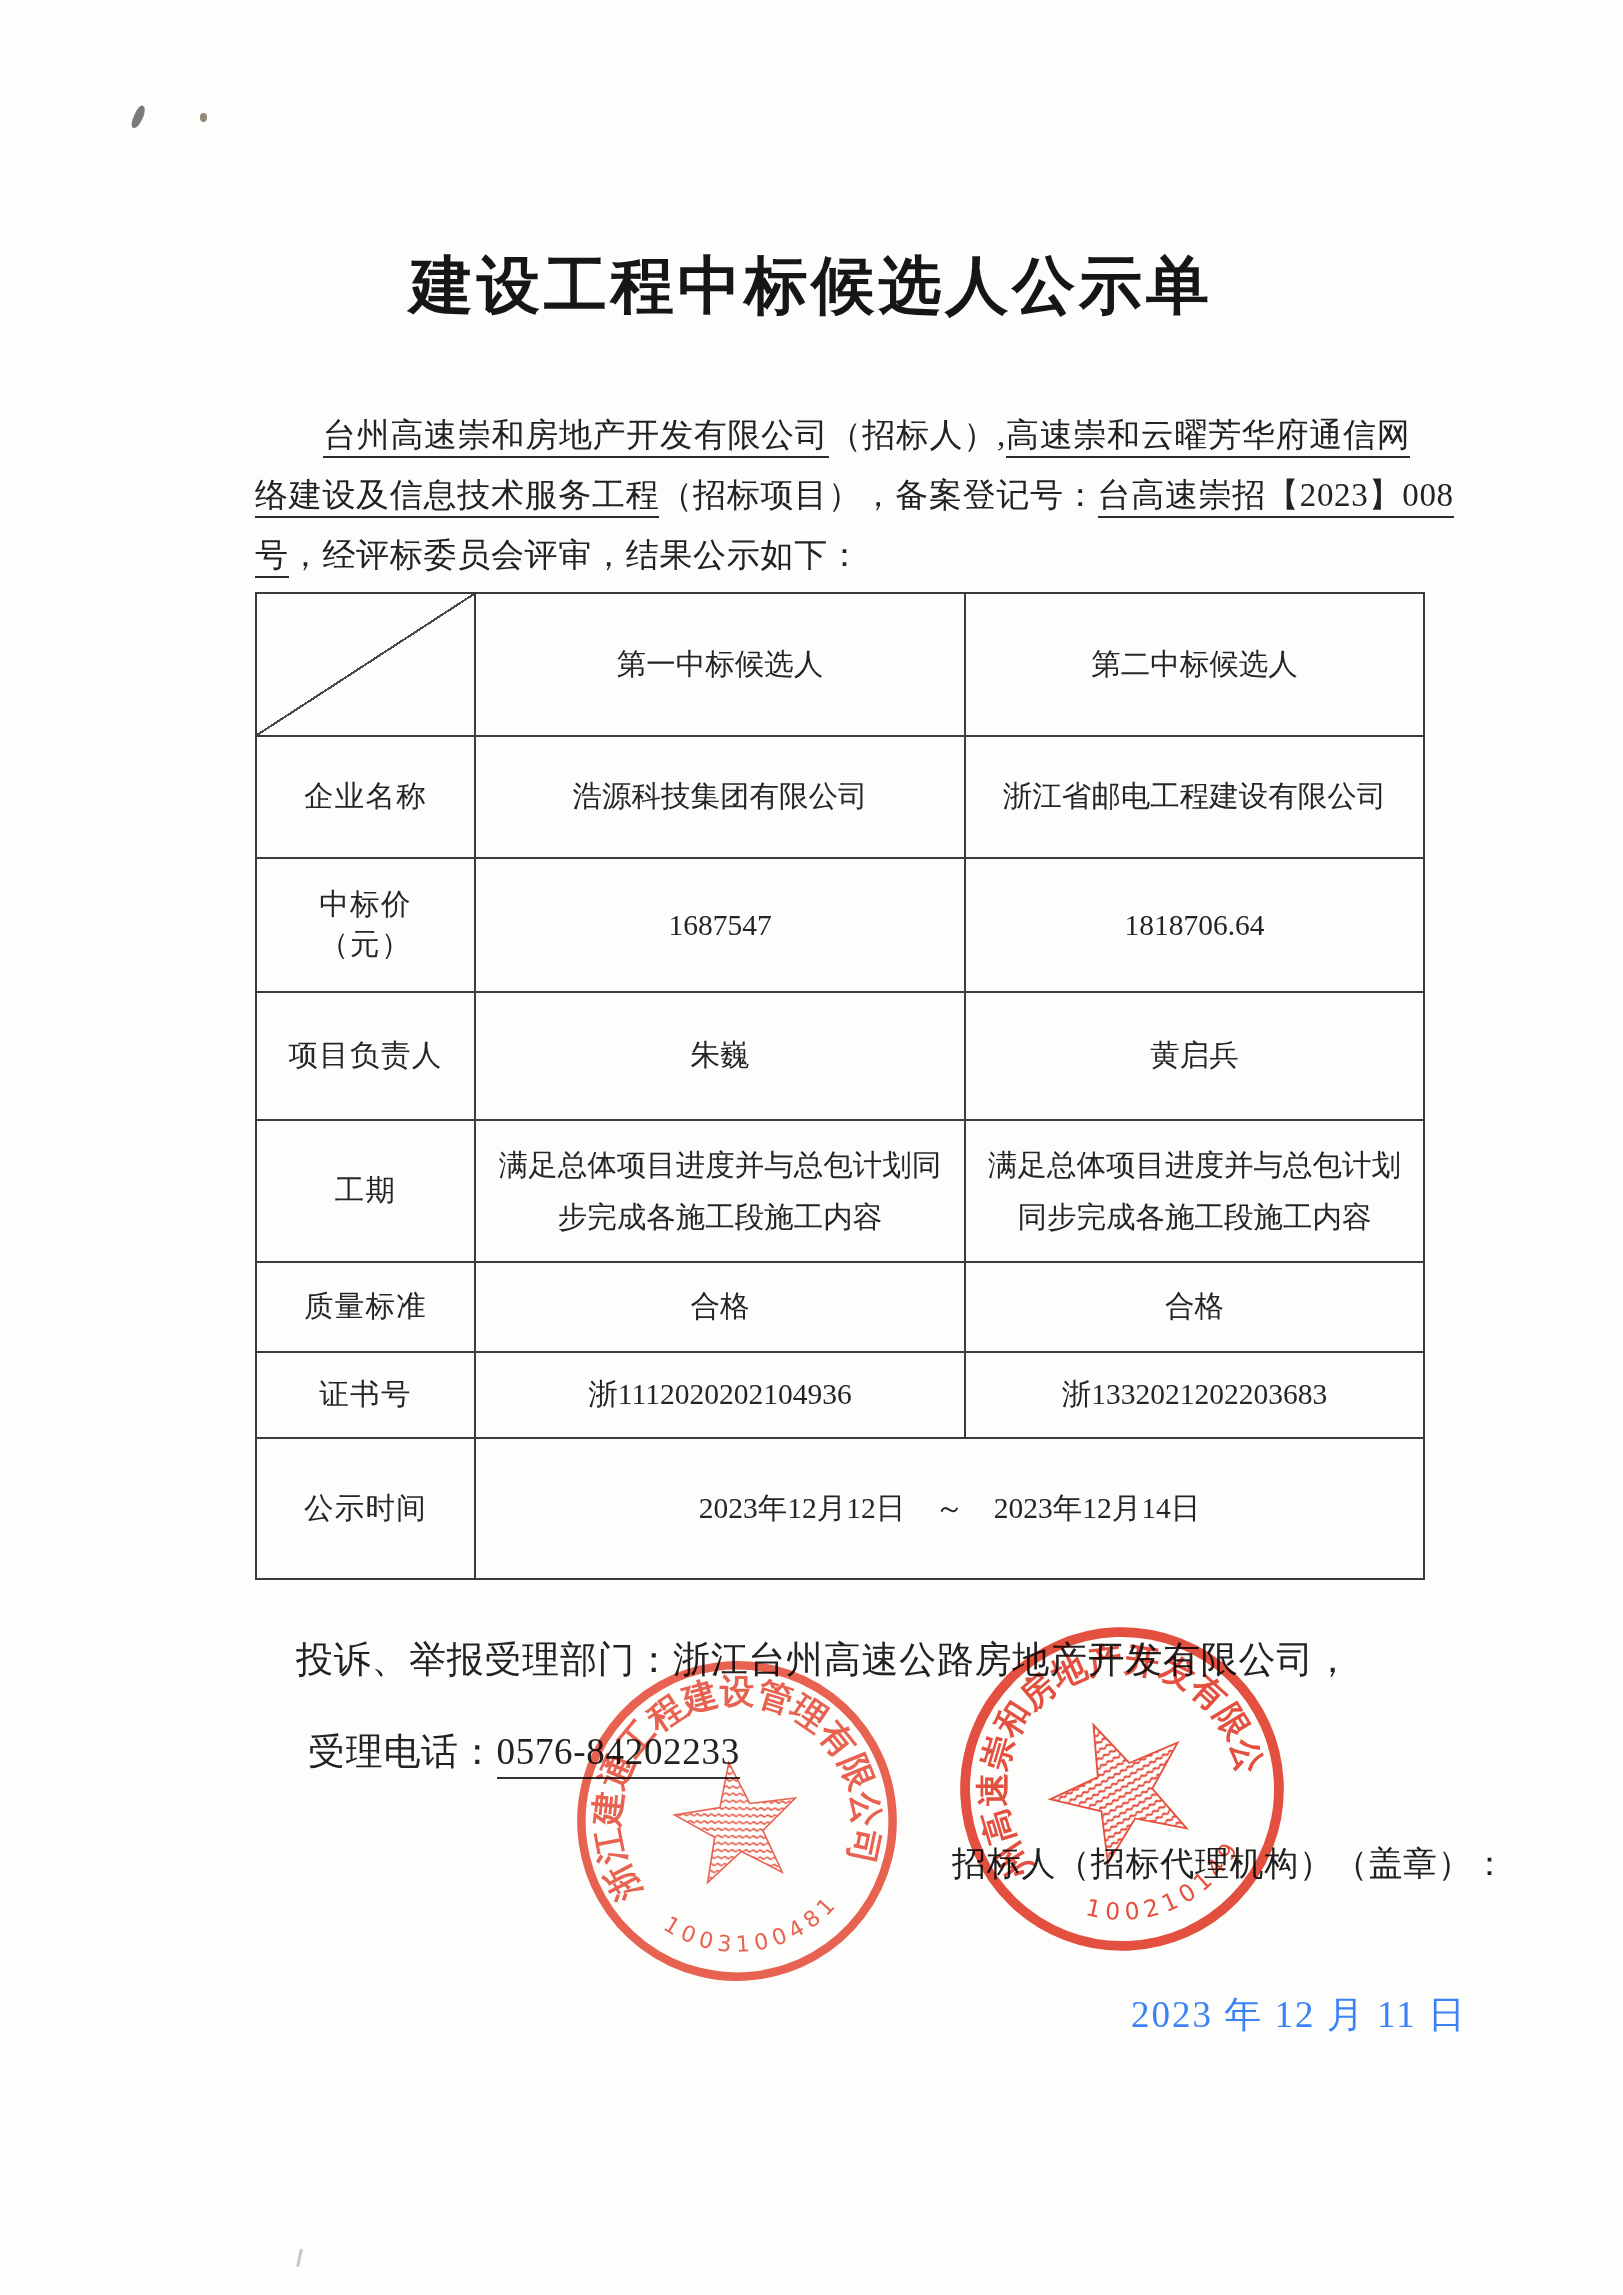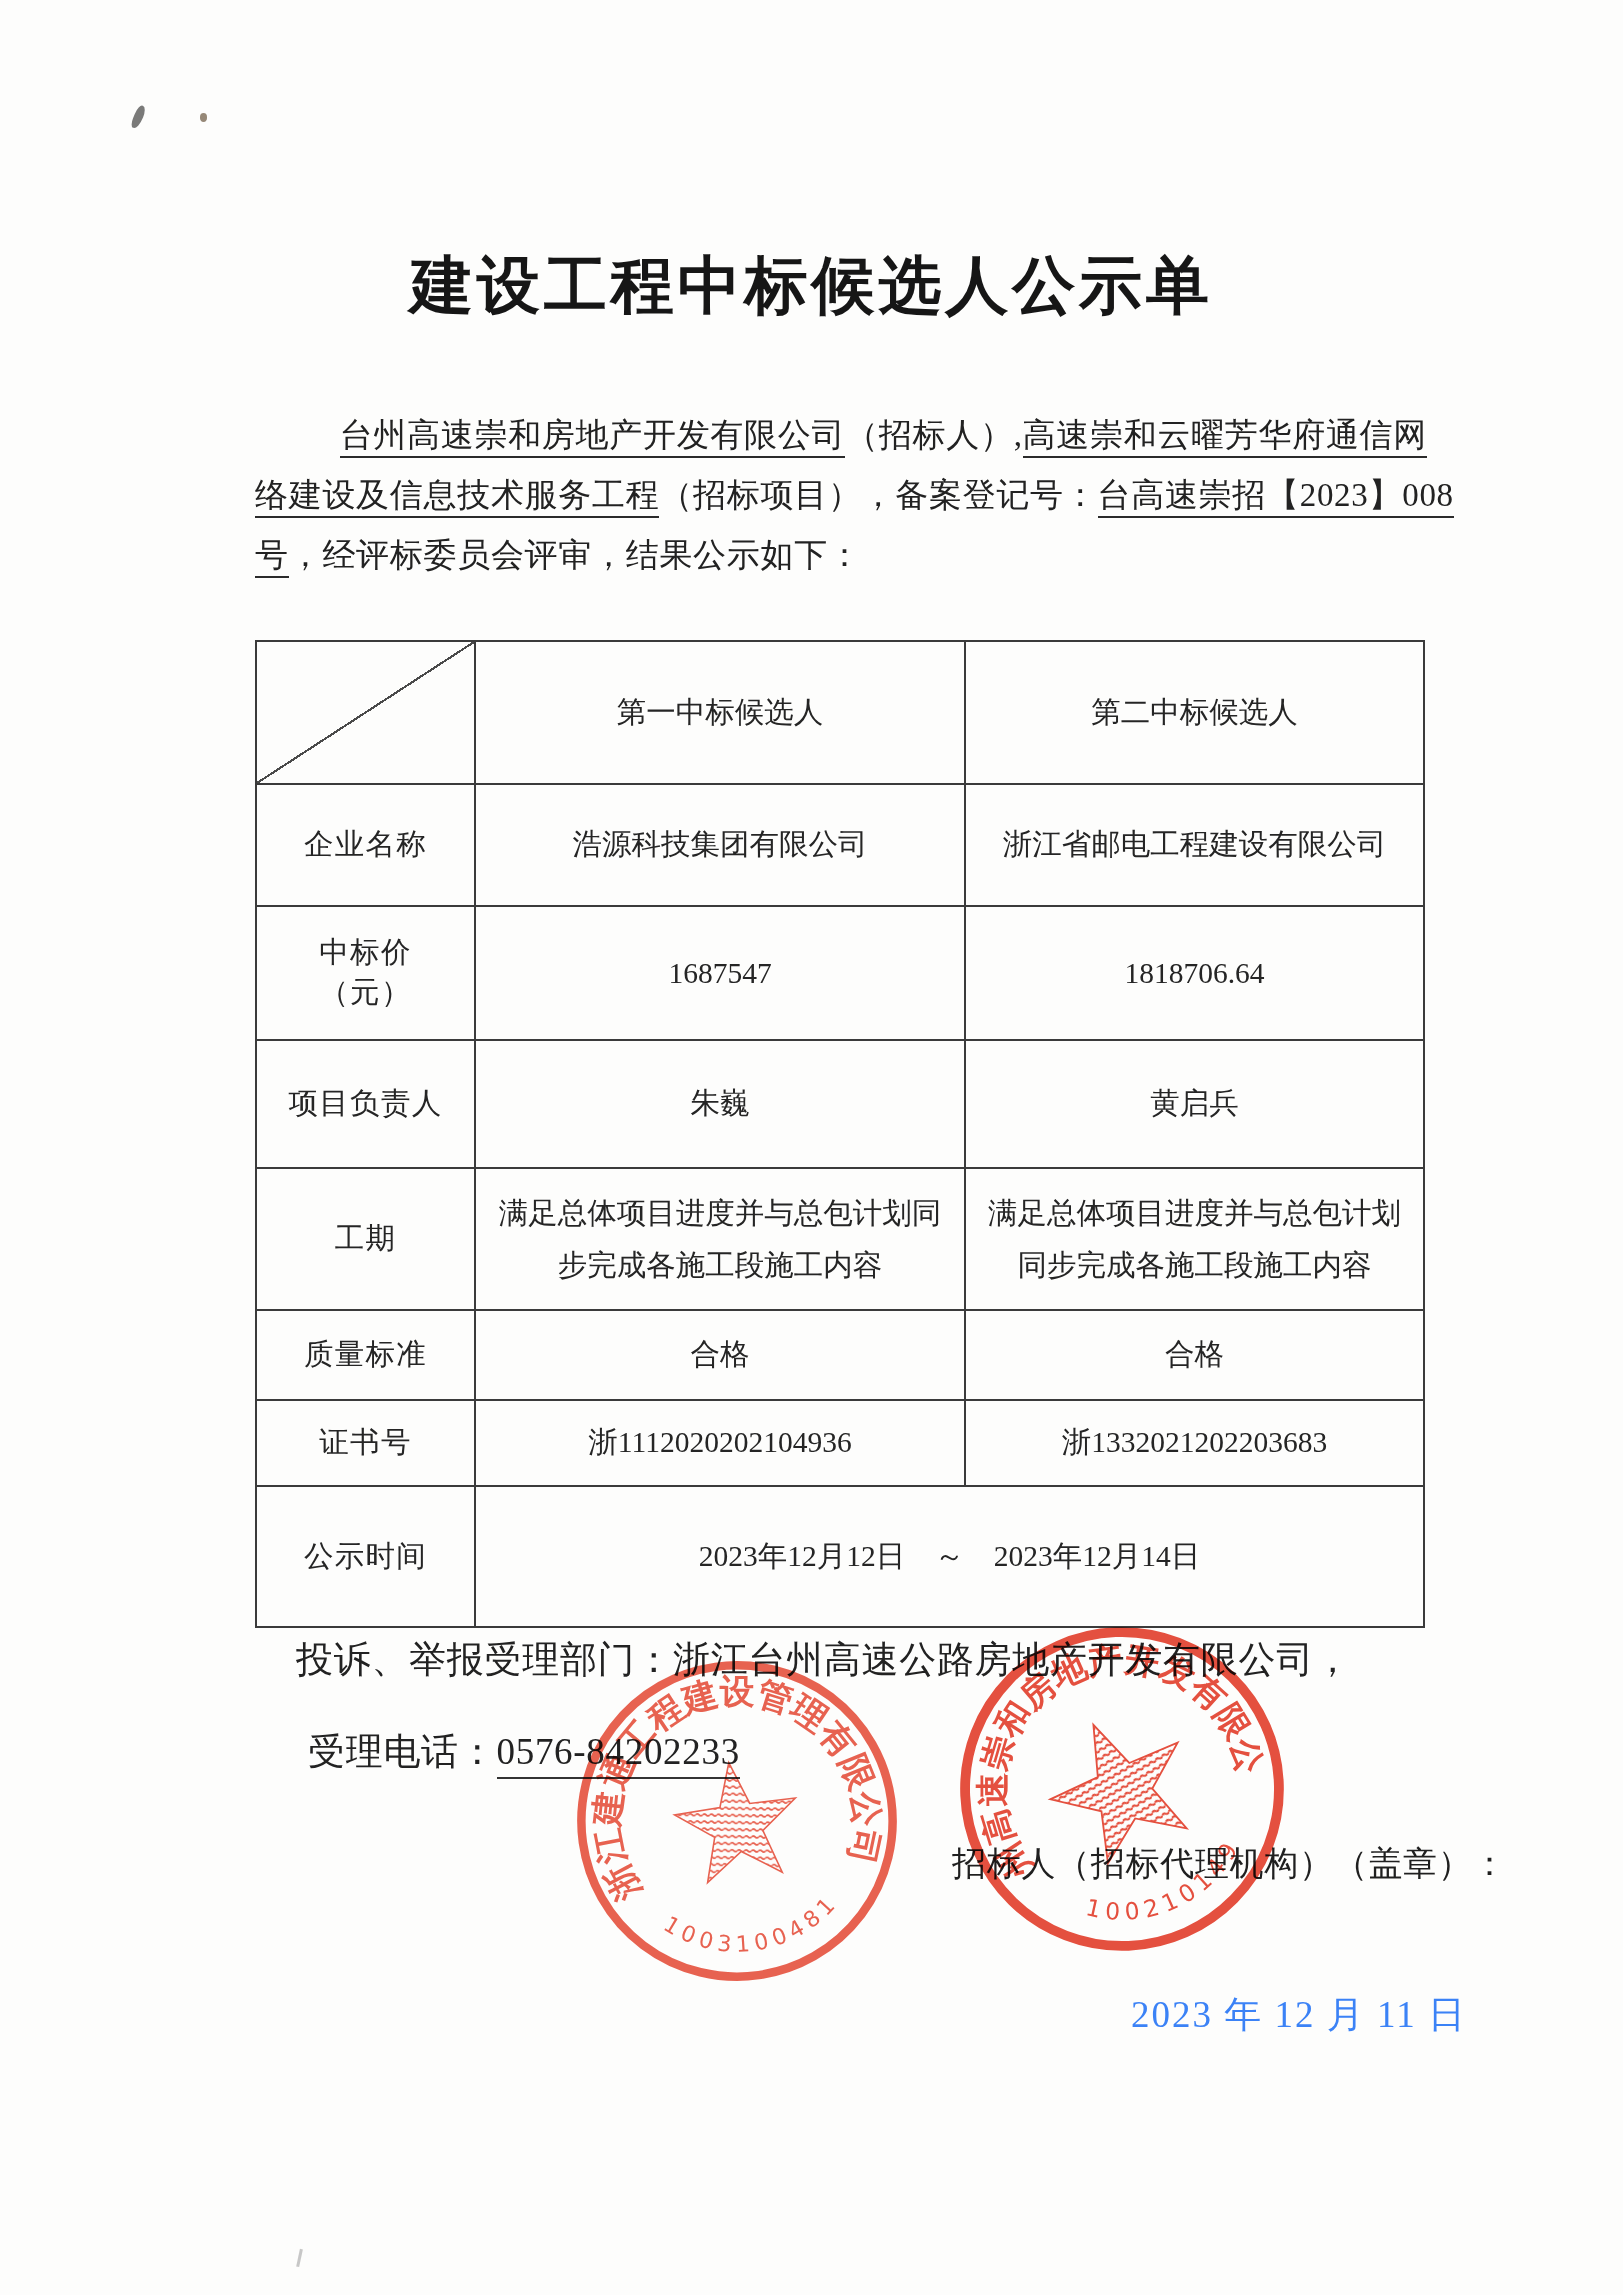--- a/index.html
+++ b/index.html
@@ -14,25 +14,25 @@
   
   .doc-title{
     position:absolute;top:243px;left:0;width:1623px;
     text-align:center;
     font-family:"Liberation Sans","DejaVu Sans",sans-serif;
     font-weight:bold;font-size:63px;letter-spacing:3.9px;color:#161616;
   }
   
   .intro{position:absolute;left:255px;top:405px;width:1172px;}
   .intro-line{height:60px;line-height:60px;font-size:33px;letter-spacing:0.7px;white-space:nowrap;color:#222;}
-  .intro-line.first{padding-left:68px;text-align:right;}
+  .intro-line.first{padding-left:68px;}
   .useg{border-bottom:2.6px solid #2b2b2b;padding-bottom:3.3px;}
   
   .tbl-wrap{position:absolute;left:255px;top:592px;width:1168px;}
-  table.main{border-collapse:collapse;table-layout:fixed;width:1168px;margin-top:48px;}
+  table.main{border-collapse:collapse;table-layout:fixed;width:1168px;}
   table.main td{
     border:2px solid #3b3b3b;
     text-align:center;vertical-align:middle;
     font-size:29.5px;color:#252525;
     padding:0 18.3px;
   }
   td.corner{
     background:linear-gradient(to bottom right,
       transparent 49.55%, #4a4a4a 49.55%, #4a4a4a 50.45%, transparent 50.45%);
   }

